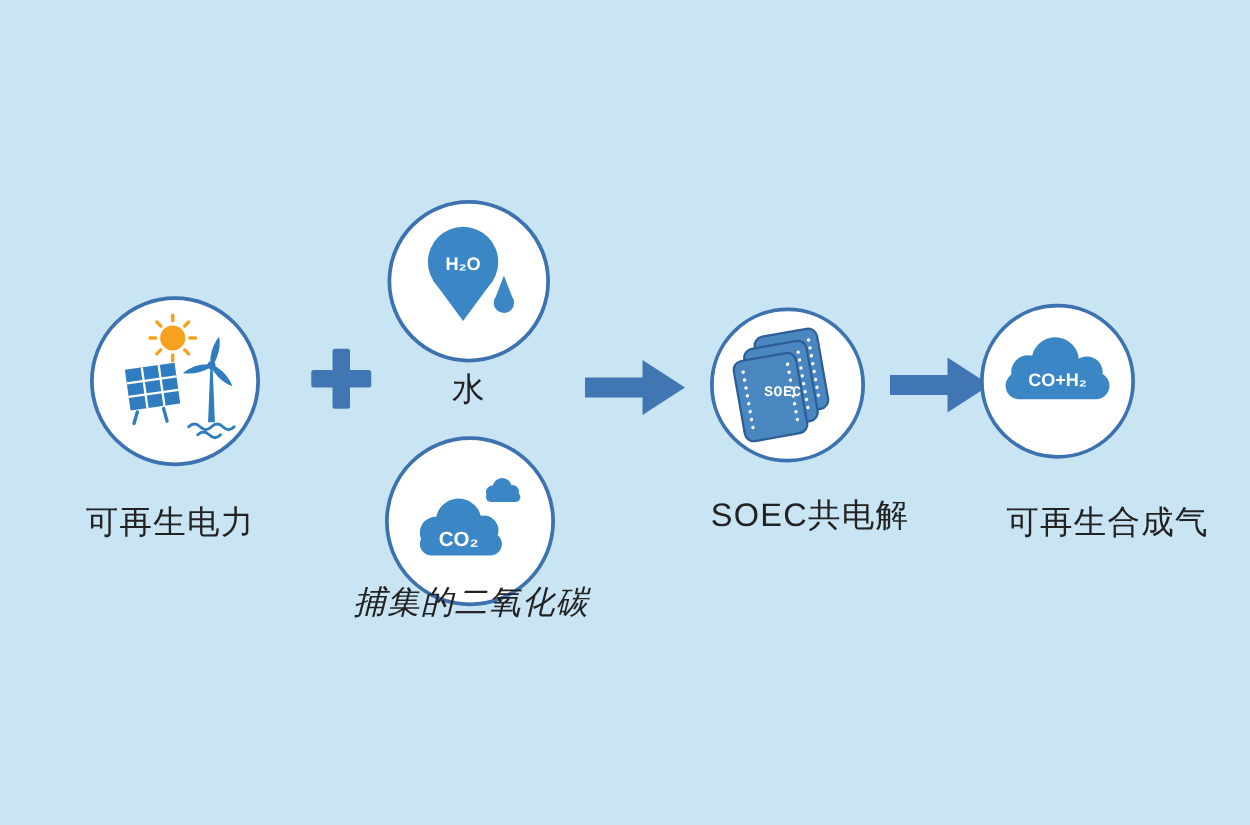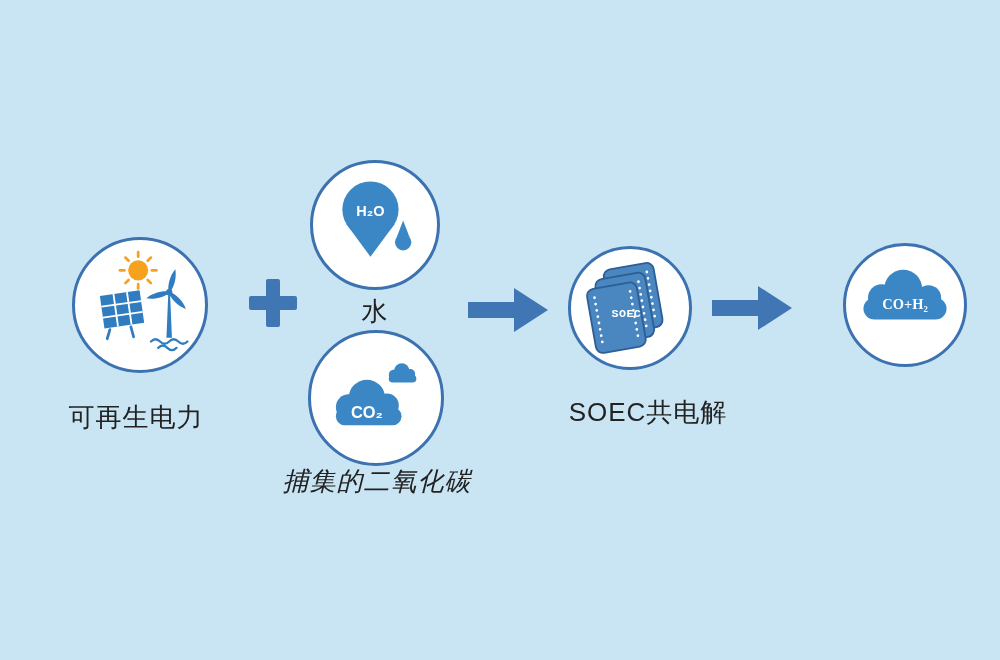--- a/index.html
+++ b/index.html
@@ -96,21 +96,21 @@
       </g>
       <g fill="#3b87c6">
         <circle cx="96" cy="84" r="9"></circle>
         <polygon points="88.9,78.5 103.1,78.5 96,60"></polygon>
       </g>
       <text x="60" y="55" text-anchor="middle" fill="#ffffff" font-size="16" font-weight="bold">H₂O</text>
     </svg>
   </div>
   <div class="label" style="left:275px;top:294px;width:200px;">水</div>
 
-  <div class="node" style="left:308px;top:330px;width:136px;height:136px;">
+  <div class="node" style="left:308px;top:349px;width:136px;height:136px;">
     <svg width="124" height="124" viewBox="0 0 136 136">
       <g fill="#3b87c6">
         <circle cx="38" cy="78" r="14"></circle>
         <circle cx="58" cy="68" r="20"></circle>
         <circle cx="80" cy="76" r="13"></circle>
         <rect x="24" y="78" width="72" height="20" rx="10"></rect>
       </g>
       <g fill="#3b87c6" transform="translate(82,30) scale(0.42)">
         <circle cx="14" cy="30" r="14"></circle>
         <circle cx="34" cy="20" r="20"></circle>
@@ -157,25 +157,26 @@
     </svg>
   </div>
   <div class="label" style="left:498px;top:395px;width:300px;">SOEC共电解</div>
 
   <div class="arrow" style="left:712px;top:286px;">
     <svg width="80" height="44" viewBox="0 0 80 44">
       <polygon points="0,14 46,14 46,0 80,22 46,44 46,30 0,30" fill="#4076b4"></polygon>
     </svg>
   </div>
 
-  <div class="node" style="left:843px;top:243px;width:124px;height:124px;font-family:Liberation Serif, serif;">
+  <div class="node" style="left:784px;top:243px;width:124px;height:124px;">
     <svg width="112" height="112" viewBox="0 0 124 124">
       <g fill="#3b87c6">
         <circle cx="36" cy="54" r="15"></circle>
         <circle cx="60" cy="44" r="21"></circle>
         <circle cx="88" cy="54" r="14"></circle>
         <rect x="16" y="54" width="92" height="24" rx="12"></rect>
       </g>
       <text x="62" y="66" text-anchor="middle" fill="#ffffff" font-size="16" font-weight="bold">CO+H₂</text>
     </svg>
   </div>
+  <div class="label" style="left:776px;top:400px;width:220px;">可再生合成气</div>
 
 </div>
 
 </body></html>

